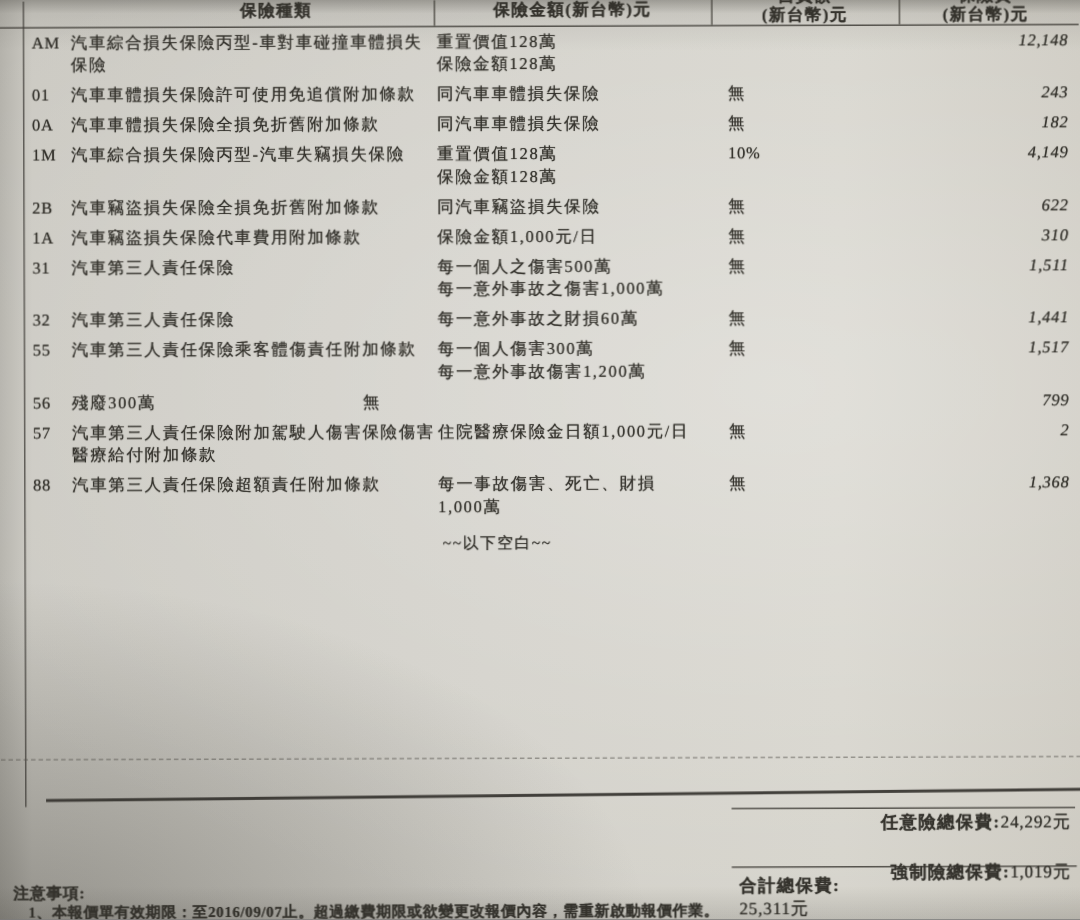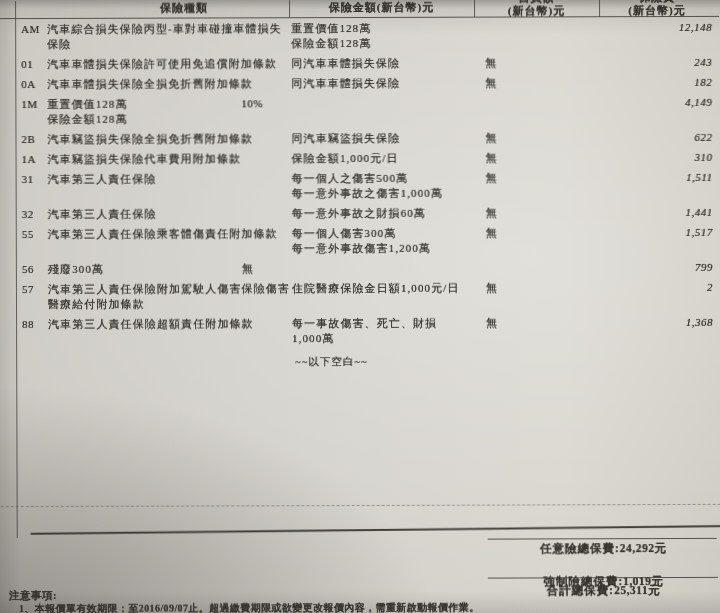--- a/index.html
+++ b/index.html
@@ -39,24 +39,24 @@
   .c-ded{width:114px;flex:none;letter-spacing:.5px;}
   .c-prem{flex:1;text-align:right;letter-spacing:.5px;font-style:italic;}
   .end-marker{margin-top:9px;margin-left:295px;font-size:10.5px;letter-spacing:1px;}
 
   
   .rule-dotted{position:absolute;left:0;top:505px;width:720px;height:0;border-top:1px dashed rgba(84,82,75,.5);}
   .rule-heavy{position:absolute;left:30px;top:529px;width:690px;height:2.4px;background:rgba(50,48,43,.9);transform:rotate(-0.45deg);}
   .rule-t{position:absolute;height:0;border-top:1.4px solid rgba(62,60,54,.85);}
   .rt1{left:487px;top:539px;width:229px;}
   .rt2{left:487px;top:578px;width:230px;}
-  .total-row{position:absolute;left:492px;right:7px;display:flex;justify-content:center;
+  .total-row{position:absolute;left:492px;right:7px;display:flex;justify-content:flex-end;
              font-size:11.5px;font-weight:700;letter-spacing:1px;}
-  .tr1{top:542px;} .tr2{top:575px;} .tr3{top:584px;}
-  .total-value{font-weight:700;letter-spacing:.5px;}
+  .tr1{top:542px;} .tr2{top:575px;} .tr3{top:584px;flex-direction:column;}
+  .total-value{font-weight:400;letter-spacing:.5px;}
 
   .notes-heading{position:absolute;left:8px;top:588px;font-size:10.5px;font-weight:700;letter-spacing:.5px;}
   .note-line{position:absolute;left:18px;top:601px;width:700px;font-size:10px;letter-spacing:.4px;white-space:nowrap;font-weight:600;}
 </style>
 </head>
 <body>
 
 <div class="sheet">
   <div class="content txt">
 
@@ -107,20 +107,21 @@
         <div class="c-amt">
           <div>同汽車車體損失保險</div>
           <div></div>
         </div>
         <div class="c-ded">無</div>
         <div class="c-prem">182</div>
       </div>
 
       <div class="row">
         <div class="c-code">1M</div>
+        <div class="c-desc">汽車綜合損失保險丙型-汽車失竊損失保險</div>
         <div class="c-amt">
           <div>重置價值128萬</div>
           <div>保險金額128萬</div>
         </div>
         <div class="c-ded">10%</div>
         <div class="c-prem">4,149</div>
       </div>
 
       <div class="row">
         <div class="c-code">2B</div>

